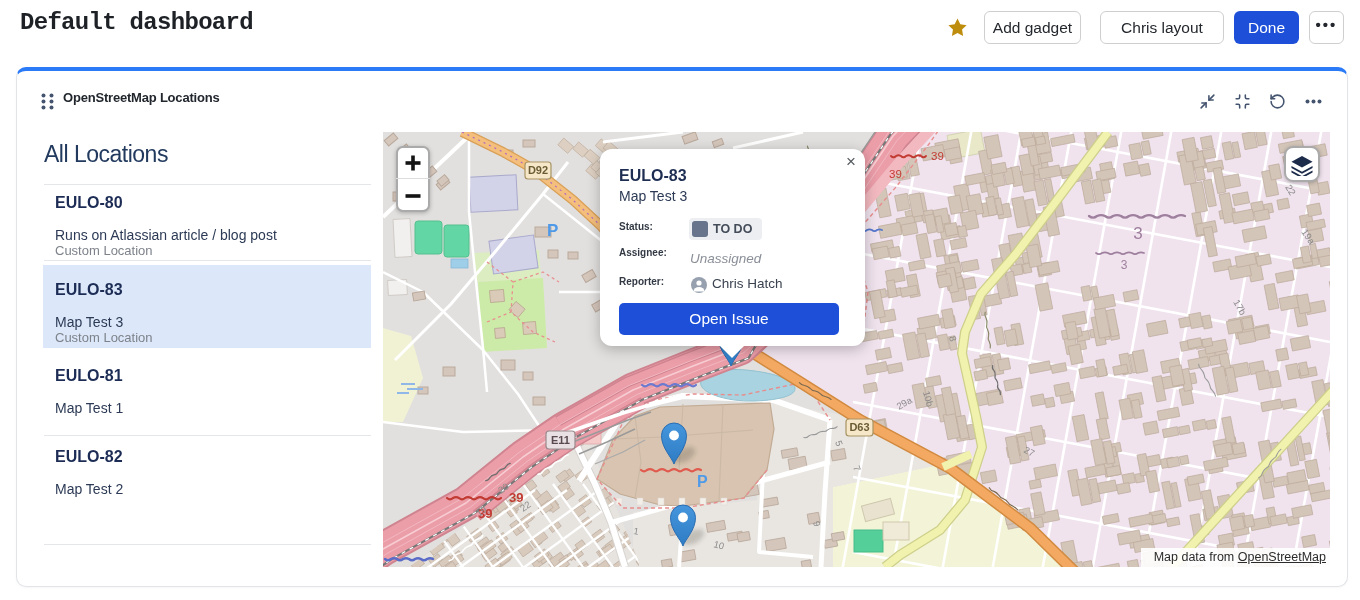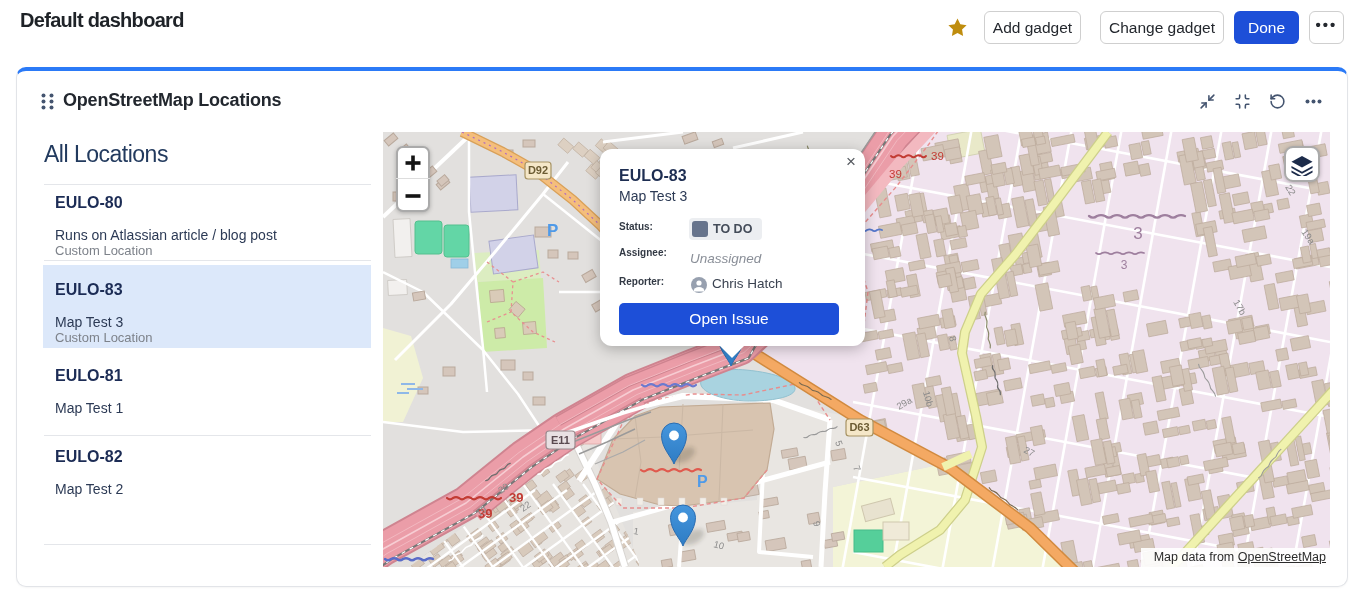--- a/index.html
+++ b/index.html
@@ -1,27 +1,27 @@
 <!DOCTYPE html>
 <html><head>
 <meta charset="utf-8">
 <style>
 * { margin:0; padding:0; box-sizing:border-box; }
 html,body { width:1360px; height:600px; background:#fff; font-family:"Liberation Sans", sans-serif; overflow:hidden; }
 .abs { position:absolute; }
 
-h1 { position:absolute; left:20px; top:9px; font-size:20px; font-weight:bold; color:#1e2227; letter-spacing:-0.7px; }
+h1 { position:absolute; left:20px; top:9px; font-size:24px; font-weight:bold; color:#1e2227; letter-spacing:-0.7px;font-family:Liberation Mono, monospace; }
 .btn { position:absolute; top:11px; height:33px; background:#fff; border:1px solid #cfcfcf; border-radius:6px; font-size:15.5px; color:#24282e; display:flex; align-items:center; justify-content:center; }
 #btn-add { left:984px; width:97px; }
 #btn-layout { left:1100px; width:124px; }
 #btn-done { left:1234px; width:65px; background:#1d4fd8; border:none; color:#fff; }
 #btn-more { left:1309px; width:35px; letter-spacing:2px; font-weight:bold; font-size:15px; padding-bottom:6px;}
 
 .card { position:absolute; left:16px; top:67px; width:1332px; height:520px; background:#fff; border:1px solid #e2e4e8; border-top:4px solid #2b7af7; border-radius:10px; box-shadow:0 1px 2px rgba(0,0,0,.04); }
-.gtitle { position:absolute; left:63px; top:90px; font-size:18px; font-weight:bold; color:#22272e; letter-spacing:-0.2px; }
+.gtitle { position:absolute; left:63px; top:90px; font-size:13px; font-weight:bold; color:#22272e; letter-spacing:-0.2px; }
 
 .side-h { position:absolute; left:44px; top:141px; font-size:23px; color:#223a5e; letter-spacing:-0.5px; }
 .item { position:absolute; left:55px; width:316px; }
 .item .k { font-size:16px; font-weight:bold; color:#1c2c55; }
 .item .s { font-size:14px; color:#2c3a55; margin-top:15px; }
 .item .l { font-size:13px; color:#7d828a; line-height:15px; }
 .divider { position:absolute; left:44px; width:327px; height:1px; background:#e4e6ea; }
 .hl { position:absolute; left:43px; top:265px; width:328px; height:83px; background:#dce8fa; }
 
 .popup { position:absolute; left:600px; top:149px; width:265px; height:197px; background:#fff; border-radius:12px; box-shadow:0 3px 14px rgba(0,0,0,.25); z-index:30; }
@@ -37,21 +37,21 @@
 .p-name { position:absolute; left:112px; top:127px; font-size:13.5px; color:#3a4250; }
 .p-btn { position:absolute; left:19px; top:154px; width:220px; height:32px; background:#1d4fd8; border-radius:5px; color:#fff; font-size:15.5px; text-align:center; line-height:32px; }
 </style>
 </head>
 <body>
 <h1>Default dashboard</h1>
 <svg class="abs" style="left:947px;top:17px" width="21" height="21" viewBox="0 0 24 24" fill="#bf8d0e">
     <path d="M12 1.7l3.2 6.6 7.2 1-5.2 5.1 1.2 7.2L12 18.2l-6.4 3.4 1.2-7.2L1.6 9.3l7.2-1z"></path>
   </svg>
 <div class="btn" id="btn-add">Add gadget</div>
-<div class="btn" id="btn-layout">Change gadget</div>
+<div class="btn" id="btn-layout">Chris layout</div>
 <div class="btn" id="btn-done">Done</div>
 <div class="btn" id="btn-more">•••</div>
 
 <div class="card"></div>
 
 <svg class="abs" style="left:41px;top:93px" width="13" height="17" viewBox="0 0 13 17" fill="#44546f">
 <circle cx="2.5" cy="2.5" r="2"></circle>
     <circle cx="10.5" cy="2.5" r="2"></circle>
 <circle cx="2.5" cy="8.5" r="2"></circle>
     <circle cx="10.5" cy="8.5" r="2"></circle>

